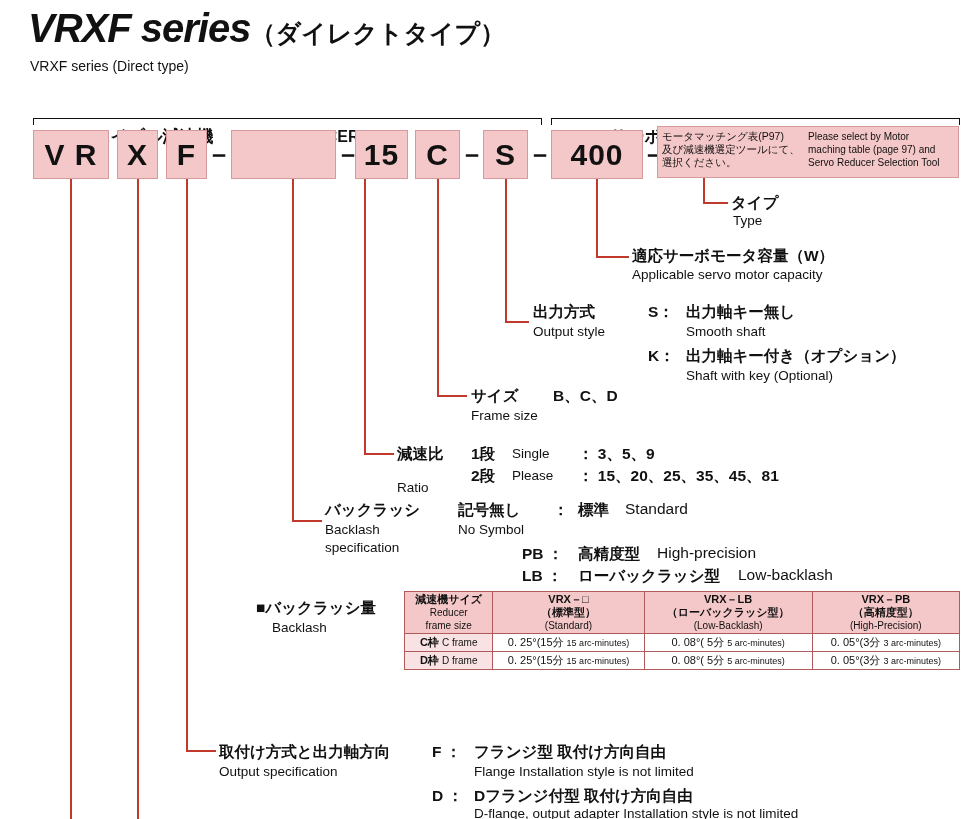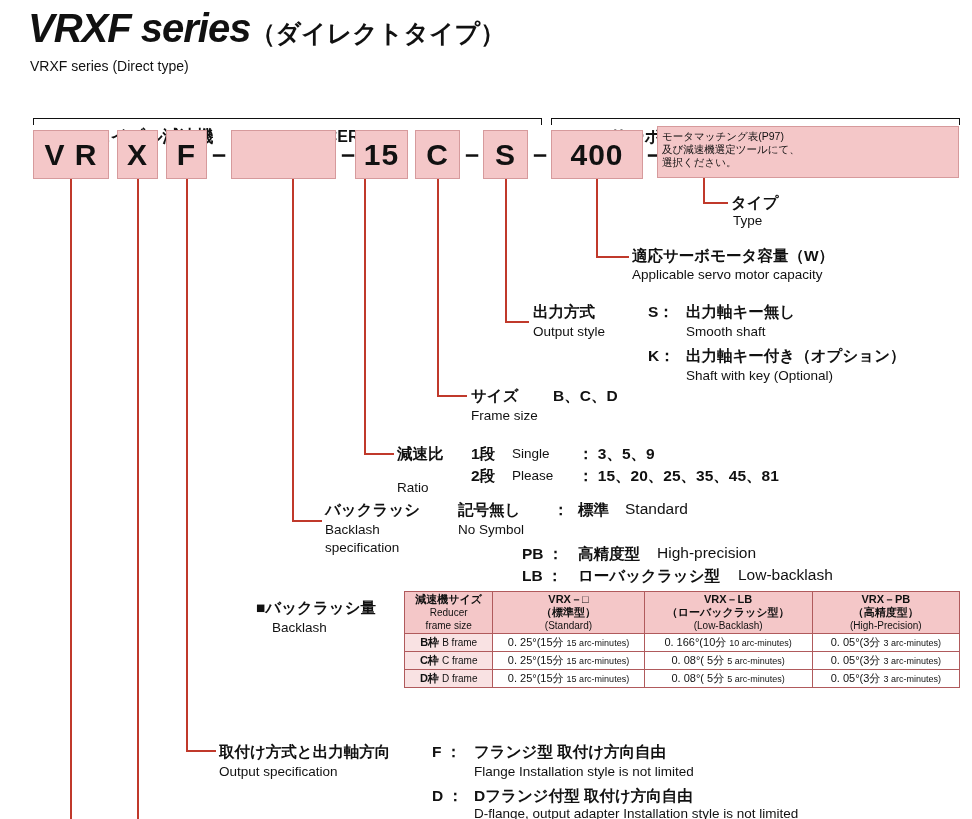--- a/index.html
+++ b/index.html
@@ -113,20 +113,23 @@
 <div class="abs dash" style="left:460px;top:130px;width:24px;height:49px;">－</div>
 <div class="abs box" style="left:483px;top:130px;width:45px;height:49px;">S</div>
 <div class="abs dash" style="left:528px;top:130px;width:24px;height:49px;">－</div>
 <div class="abs box" style="left:551px;top:130px;width:92px;height:49px;">400</div>
 <div class="abs dash" style="left:643px;top:130px;width:22px;height:49px;">－</div>
 
 <div class="abs" id="motor-note">
   <div class="jp" style="white-space:pre-line;">モータマッチング表(P97)
 及び減速機選定ツールにて、
 選択ください。</div>
+  <div class="en" style="white-space:pre-line;">Please select by Motor
+maching table (page 97) and
+Servo Reducer Selection Tool</div>
 </div>
 
 <div class="abs vline" style="left:703px;top:178px;height:25px;"></div>
 <div class="abs hline" style="left:703px;top:202px;width:25px;"></div>
 <div class="abs jp-t" style="left:731px;top:193px;">タイプ</div>
 <div class="abs en-t" style="left:733px;top:213px;">Type</div>
 
 <div class="abs vline" style="left:596px;top:179px;height:78px;"></div>
 <div class="abs hline" style="left:596px;top:256px;width:33px;"></div>
 <div class="abs jp-t" style="left:632px;top:246px;">適応サーボモータ容量（W）</div>
@@ -200,26 +203,20 @@
       </th>
       <th style="width:148px;">
         <div>VRX－PB</div>
         <div>（高精度型）</div>
         <div class="thsub">(High-Precision)</div>
       </th>
     </tr>
   </thead>
   <tbody>
     <tr>
-      <td><span>B枠</span> <span class="thsub">B frame</span></td>
-      <td><span>0. 25°(15分</span> <span class="arc">15 arc-minutes)</span></td>
-      <td><span>0. 166°(10分</span> <span class="arc">10 arc-minutes)</span></td>
-      <td><span>0. 05°(3分</span> <span class="arc">3 arc-minutes)</span></td>
-    </tr>
-    <tr>
       <td><span>C枠</span> <span class="thsub">C frame</span></td>
       <td><span>0. 25°(15分</span> <span class="arc">15 arc-minutes)</span></td>
       <td><span>0. 08°( 5分</span> <span class="arc">5 arc-minutes)</span></td>
       <td><span>0. 05°(3分</span> <span class="arc">3 arc-minutes)</span></td>
     </tr>
     <tr>
       <td><span>D枠</span> <span class="thsub">D frame</span></td>
       <td><span>0. 25°(15分</span> <span class="arc">15 arc-minutes)</span></td>
       <td><span>0. 08°( 5分</span> <span class="arc">5 arc-minutes)</span></td>
       <td><span>0. 05°(3分</span> <span class="arc">3 arc-minutes)</span></td>

